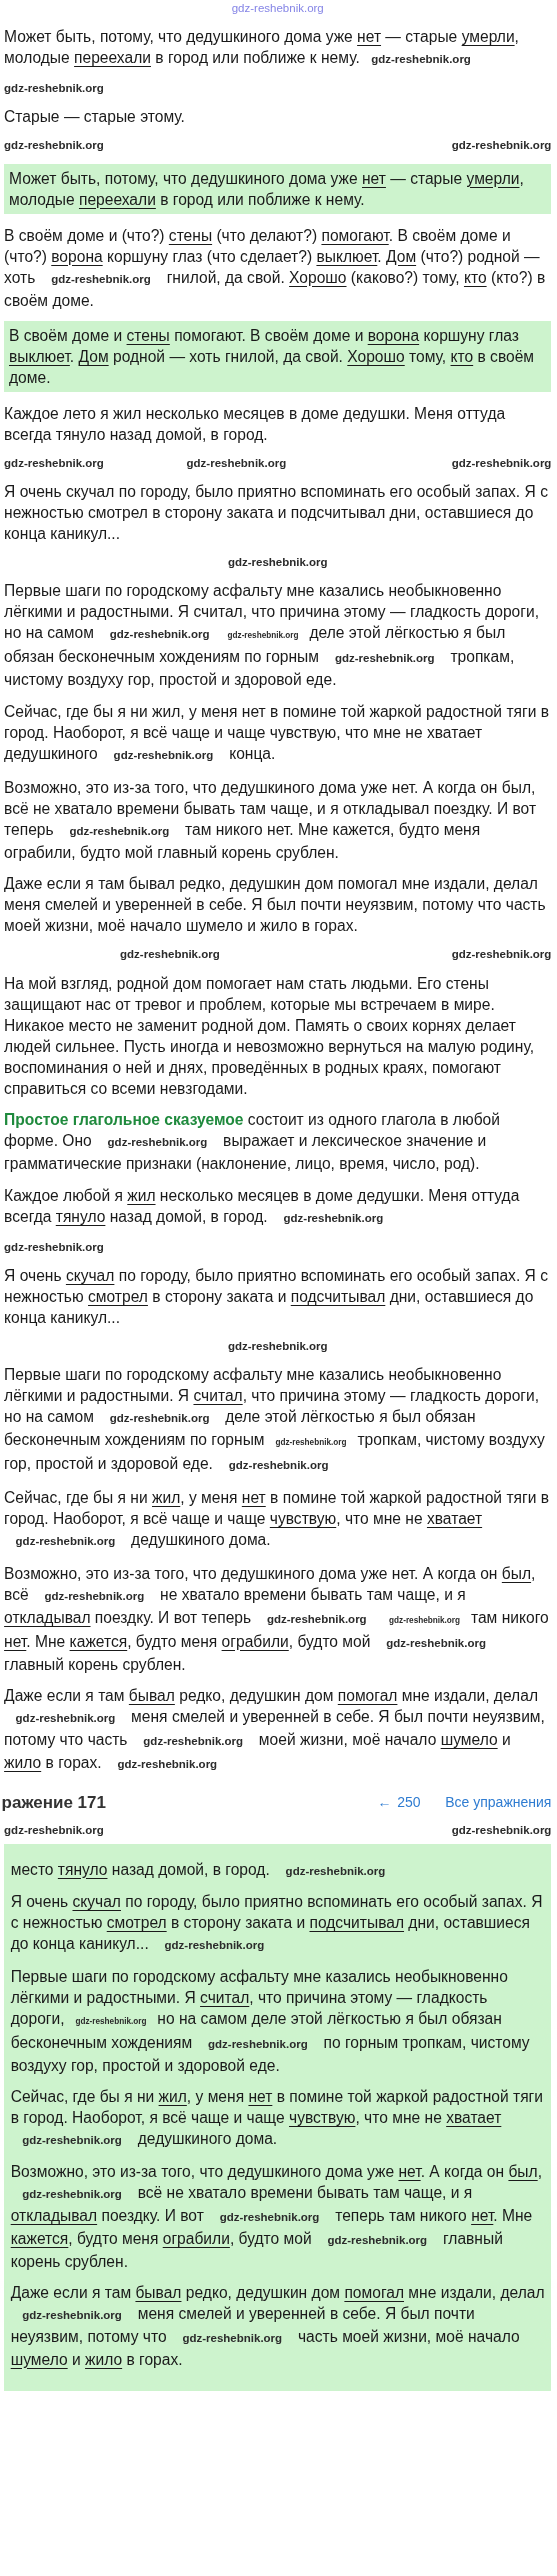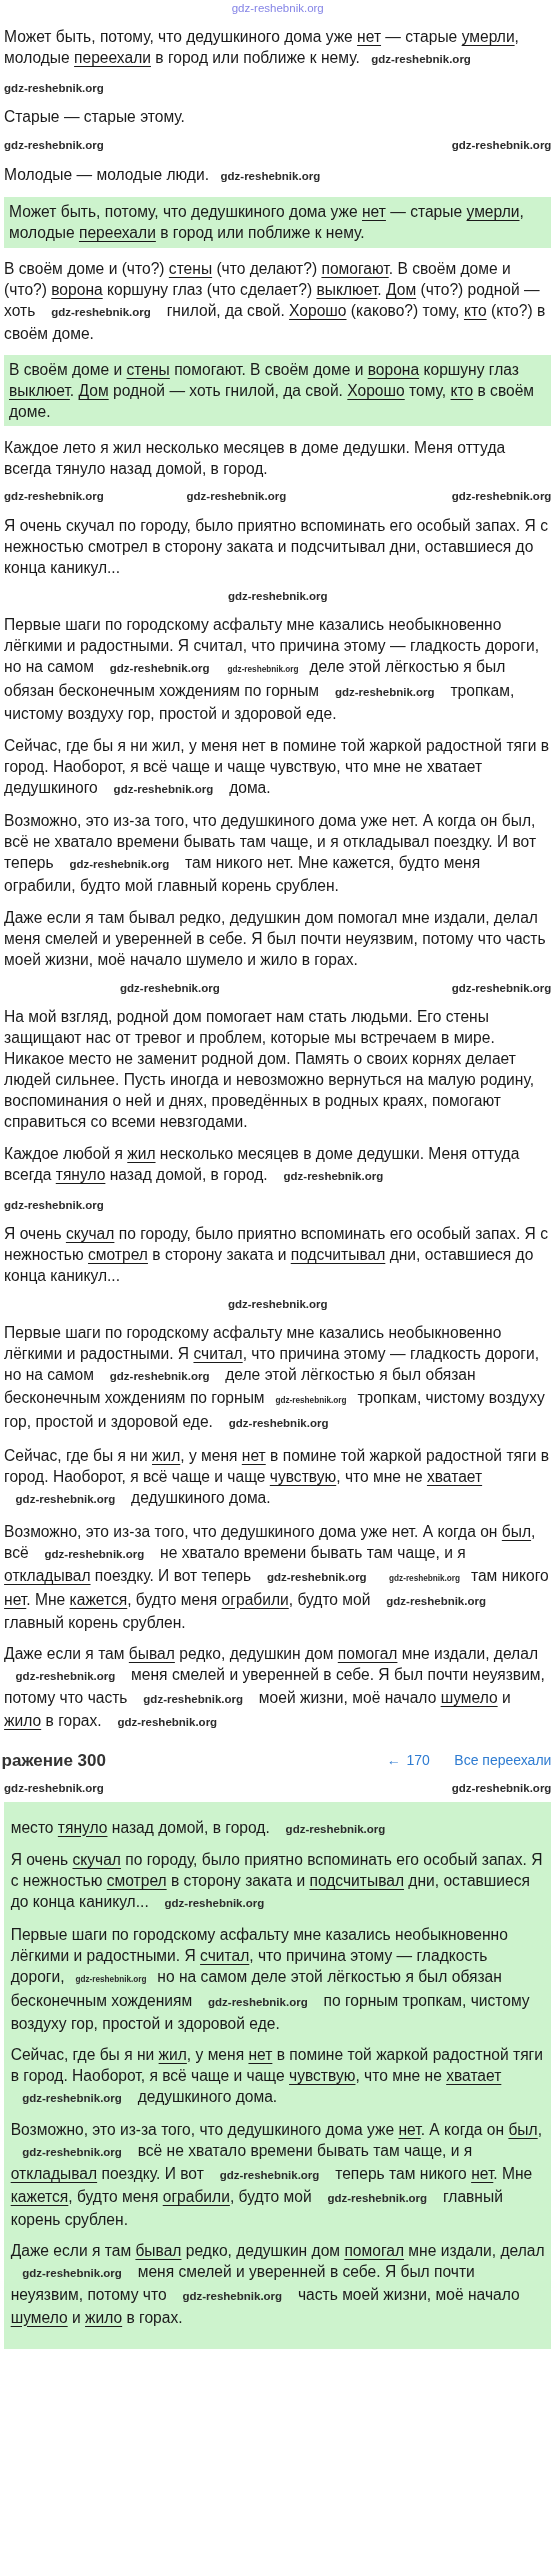--- a/index.html
+++ b/index.html
@@ -71,64 +71,64 @@
   <div class="content">
       <p class="para"><span class="sg-t">Может быть, потому, что дедушкиного дома уже </span><span class="sg-u">нет</span><span class="sg-t"> — старые </span><span class="sg-u">умерли</span><span class="sg-t">, молодые </span><span class="sg-u">переехали</span><span class="sg-t"> в город или поближе к нему.</span><span class="sg-w">gdz-reshebnik.org</span></p>
       <div class="wmrow">
         <span class="wm al-left">gdz-reshebnik.org</span>
       </div>
       <p class="para"><span class="sg-t">Старые — старые этому.</span></p>
       <div class="wmrow">
         <span class="wm al-left">gdz-reshebnik.org</span>
         <span class="wm al-right">gdz-reshebnik.org</span>
       </div>
-      <p class="para"><span class="sg-t">Молодые — молодые люди.</span><span class="sg-w">gdz-reshebnik.org</span></p>
       <p class="para hl"><span class="sg-t">Может быть, потому, что дедушкиного дома уже </span><span class="sg-u">нет</span><span class="sg-t"> — старые </span><span class="sg-u">умерли</span><span class="sg-t">, молодые </span><span class="sg-u">переехали</span><span class="sg-t"> в город или поближе к нему.</span></p>
       <p class="para"><span class="sg-t">В своём доме и (что?) </span><span class="sg-u">стены</span><span class="sg-t"> (что делают?) </span><span class="sg-u">помогают</span><span class="sg-t">. В своём доме и (что?) </span><span class="sg-u">ворона</span><span class="sg-t"> коршуну глаз (что сделает?) </span><span class="sg-u">выклюет</span><span class="sg-t">. </span><span class="sg-u">Дом</span><span class="sg-t"> (что?) родной — хоть </span><span class="sg-w">gdz-reshebnik.org</span><span class="sg-t"> гнилой, да свой. </span><span class="sg-u">Хорошо</span><span class="sg-t"> (каково?) тому, </span><span class="sg-u">кто</span><span class="sg-t"> (кто?) в своём доме.</span></p>
       <p class="para hl"><span class="sg-t">В своём доме и </span><span class="sg-u">стены</span><span class="sg-t"> помогают. В своём доме и </span><span class="sg-u">ворона</span><span class="sg-t"> коршуну глаз </span><span class="sg-u">выклюет</span><span class="sg-t">. </span><span class="sg-u">Дом</span><span class="sg-t"> родной — хоть гнилой, да свой. </span><span class="sg-u">Хорошо</span><span class="sg-t"> тому, </span><span class="sg-u">кто</span><span class="sg-t"> в своём доме.</span></p>
       <p class="para"><span class="sg-t">Каждое лето я жил несколько месяцев в доме дедушки. Меня оттуда всегда тянуло назад домой, в город.</span></p>
       <div class="wmrow">
         <span class="wm al-left">gdz-reshebnik.org</span>
         <span class="wm al-center">gdz-reshebnik.org</span>
         <span class="wm al-right">gdz-reshebnik.org</span>
       </div>
       <p class="para"><span class="sg-t">Я очень скучал по городу, было приятно вспоминать его особый запах. Я с нежностью смотрел в сторону заката и подсчитывал дни, оставшиеся до конца каникул...</span></p>
       <div class="wmrow">
         <span class="wm al-center">gdz-reshebnik.org</span>
       </div>
       <p class="para"><span class="sg-t">Первые шаги по городскому асфальту мне казались необыкновенно лёгкими и радостными. Я считал, что причина этому — гладкость дороги, но на самом </span><span class="sg-w">gdz-reshebnik.org</span><span class="sg-ws">gdz-reshebnik.org</span><span class="sg-t"> деле этой лёгкостью я был обязан бесконечным хождениям по горным </span><span class="sg-w">gdz-reshebnik.org</span><span class="sg-t"> тропкам, чистому воздуху гор, простой и здоровой еде.</span></p>
-      <p class="para"><span class="sg-t">Сейчас, где бы я ни жил, у меня нет в помине той жаркой радостной тяги в город. Наоборот, я всё чаще и чаще чувствую, что мне не хватает дедушкиного </span><span class="sg-w">gdz-reshebnik.org</span><span class="sg-t"> дома.</span></p>
+      <p class="para"><span class="sg-t">Сейчас, где бы я ни жил, у меня нет в помине той жаркой радостной тяги в город. Наоборот, я всё чаще и чаще чувствую, что мне не хватает дедушкиного </span><span class="sg-w">gdz-reshebnik.org</span><span class="sg-t"> конца.</span></p>
       <p class="para"><span class="sg-t">Возможно, это из-за того, что дедушкиного дома уже нет. А когда он был, всё не хватало времени бывать там чаще, и я откладывал поездку. И вот теперь </span><span class="sg-w">gdz-reshebnik.org</span><span class="sg-t"> там никого нет. Мне кажется, будто меня ограбили, будто мой главный корень срублен.</span></p>
       <p class="para"><span class="sg-t">Даже если я там бывал редко, дедушкин дом помогал мне издали, делал меня смелей и уверенней в себе. Я был почти неуязвим, потому что часть моей жизни, моё начало шумело и жило в горах.</span></p>
       <div class="wmrow">
         <span class="wm al-center">gdz-reshebnik.org</span>
         <span class="wm al-right">gdz-reshebnik.org</span>
       </div>
       <p class="para"><span class="sg-t">На мой взгляд, родной дом помогает нам стать людьми. Его стены защищают нас от тревог и проблем, которые мы встречаем в мире. Никакое место не заменит родной дом. Память о своих корнях делает людей сильнее. Пусть иногда и невозможно вернуться на малую родину, воспоминания о ней и днях, проведённых в родных краях, помогают справиться со всеми невзгодами.</span></p>
+      <p class="para"><span class="sg-lead">Простое глагольное сказуемое</span><span class="sg-t"> состоит из одного глагола в любой форме. Оно </span><span class="sg-w">gdz-reshebnik.org</span><span class="sg-t"> выражает и лексическое значение и грамматические признаки (наклонение, лицо, время, число, род).</span></p>
       <p class="para"><span class="sg-t">Каждое любой я </span><span class="sg-u">жил</span><span class="sg-t"> несколько месяцев в доме дедушки. Меня оттуда всегда </span><span class="sg-u">тянуло</span><span class="sg-t"> назад домой, в город. </span><span class="sg-w">gdz-reshebnik.org</span></p>
       <div class="wmrow">
         <span class="wm al-left">gdz-reshebnik.org</span>
       </div>
       <p class="para"><span class="sg-t">Я очень </span><span class="sg-u">скучал</span><span class="sg-t"> по городу, было приятно вспоминать его особый запах. Я с нежностью </span><span class="sg-u">смотрел</span><span class="sg-t"> в сторону заката и </span><span class="sg-u">подсчитывал</span><span class="sg-t"> дни, оставшиеся до конца каникул...</span></p>
       <div class="wmrow">
         <span class="wm al-center">gdz-reshebnik.org</span>
       </div>
       <p class="para"><span class="sg-t">Первые шаги по городскому асфальту мне казались необыкновенно лёгкими и радостными. Я </span><span class="sg-u">считал</span><span class="sg-t">, что причина этому — гладкость дороги, но на самом </span><span class="sg-w">gdz-reshebnik.org</span><span class="sg-t"> деле этой лёгкостью я был обязан бесконечным хождениям по горным </span><span class="sg-ws">gdz-reshebnik.org</span><span class="sg-t"> тропкам, чистому воздуху гор, простой и здоровой еде. </span><span class="sg-w">gdz-reshebnik.org</span></p>
       <p class="para"><span class="sg-t">Сейчас, где бы я ни </span><span class="sg-u">жил</span><span class="sg-t">, у меня </span><span class="sg-u">нет</span><span class="sg-t"> в помине той жаркой радостной тяги в город. Наоборот, я всё чаще и чаще </span><span class="sg-u">чувствую</span><span class="sg-t">, что мне не </span><span class="sg-u">хватает</span><span class="sg-t"> </span><span class="sg-w">gdz-reshebnik.org</span><span class="sg-t"> дедушкиного дома.</span></p>
       <p class="para"><span class="sg-t">Возможно, это из-за того, что дедушкиного дома уже нет. А когда он </span><span class="sg-u">был</span><span class="sg-t">, всё </span><span class="sg-w">gdz-reshebnik.org</span><span class="sg-t"> не хватало времени бывать там чаще, и я </span><span class="sg-u">откладывал</span><span class="sg-t"> поездку. И вот теперь </span><span class="sg-w">gdz-reshebnik.org</span><span class="sg-t"> </span><span class="sg-ws">gdz-reshebnik.org</span><span class="sg-t"> там никого </span><span class="sg-u">нет</span><span class="sg-t">. Мне </span><span class="sg-u">кажется</span><span class="sg-t">, будто меня </span><span class="sg-u">ограбили</span><span class="sg-t">, будто мой </span><span class="sg-w">gdz-reshebnik.org</span><span class="sg-t"> главный корень срублен.</span></p>
       <p class="para"><span class="sg-t">Даже если я там </span><span class="sg-u">бывал</span><span class="sg-t"> редко, дедушкин дом </span><span class="sg-u">помогал</span><span class="sg-t"> мне издали, делал </span><span class="sg-w">gdz-reshebnik.org</span><span class="sg-t"> меня смелей и уверенней в себе. Я был почти неуязвим, потому что часть </span><span class="sg-w">gdz-reshebnik.org</span><span class="sg-t"> моей жизни, моё начало </span><span class="sg-u">шумело</span><span class="sg-t"> и </span><span class="sg-u">жило</span><span class="sg-t"> в горах. </span><span class="sg-w">gdz-reshebnik.org</span></p>
     </div>
 
   <div class="exercise-bar">
-    <div class="ex-title">ражение 300</div>
+    <div class="ex-title">ражение 171</div>
     <a class="ex-prev">
       <span>←</span>
-      <span>170</span>
+      <span>250</span>
     </a>
-    <a class="ex-all">Все переехали</a>
+    <a class="ex-all">Все упражнения</a>
   </div>
 
   <div class="content">
       <div class="wmrow">
         <span class="wm al-left">gdz-reshebnik.org</span>
         <span class="wm al-right">gdz-reshebnik.org</span>
       </div>
     </div>
 
   <div class="green-section">

